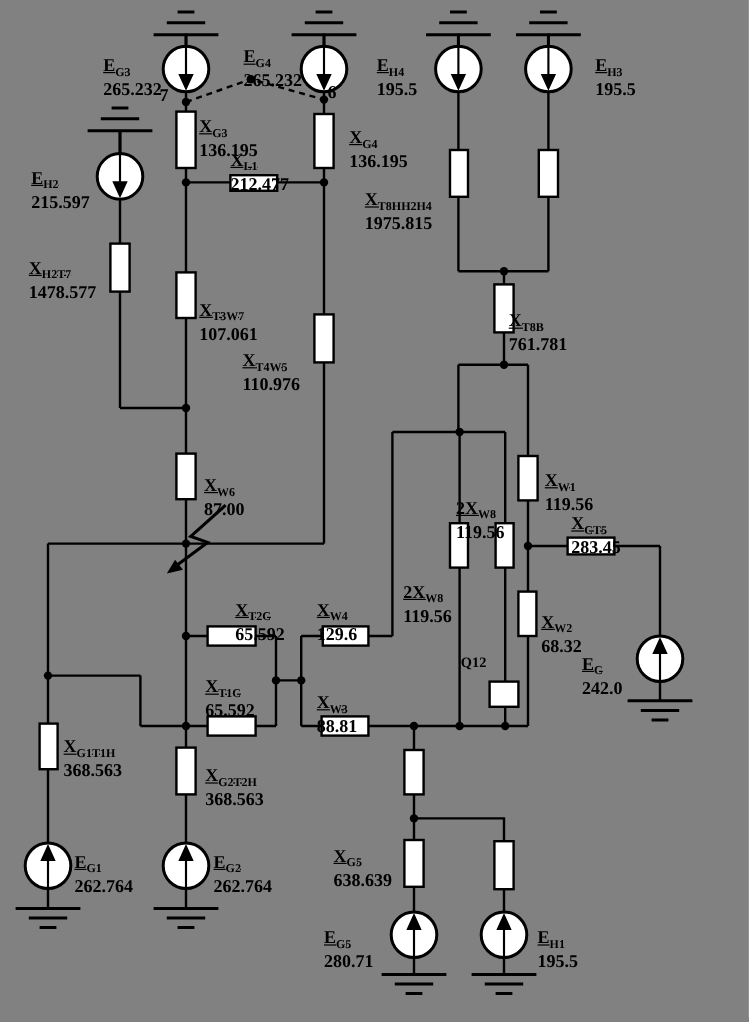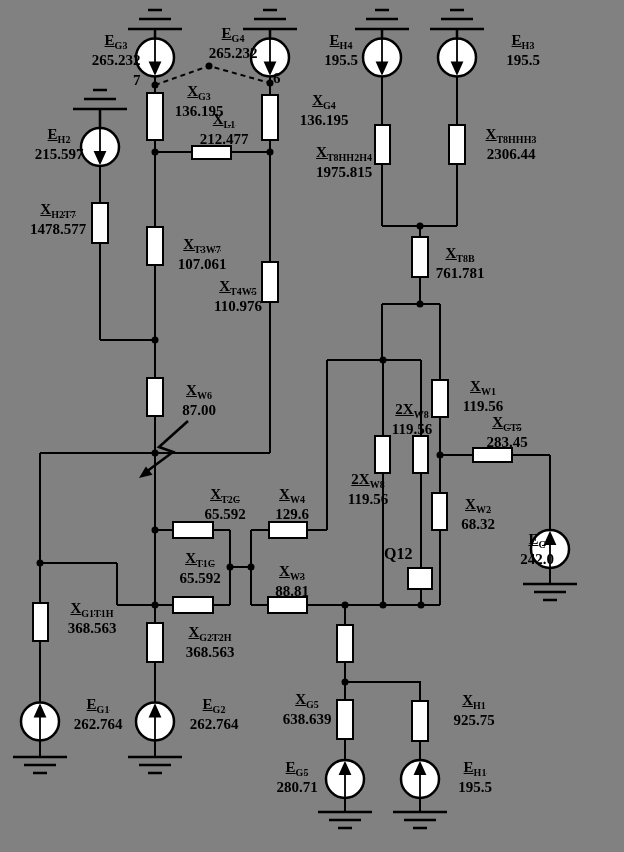--- a/index.html
+++ b/index.html
@@ -4,28 +4,29 @@
 <style>
   html,body{margin:0;padding:0;}
   #stage{
     position:relative;width:624px;height:852px;overflow:hidden;
     background:#818181;
     font-family:"Liberation Serif","DejaVu Serif",serif;
     color:#000;
   }
   svg{position:absolute;left:0;top:0;}
   .lbl{
-    position:absolute;text-align:center;font-weight:bold;line-height:1.08;
+    position:absolute;text-align:left;font-weight:bold;line-height:1.08;
     white-space:nowrap;
+    margin-top:15px;
   }
   .lbl .nm{display:block;font-size:15px;text-decoration:underline;}
   .lbl .nm sub{font-size:10px;}
   .lbl .val{display:block;font-size:15px;}
   .nodeNum{position:absolute;font-weight:bold;font-size:15px;}
-  .qlbl{position:absolute;font-weight:bold;font-size:16px;}
+  .qlbl{position:absolute;font-weight:bold;font-size:12px;}
 </style>
 </head>
 <body>
 
 <div id="stage">
 
 <svg width="624" height="852" viewBox="0 0 624 852">
 
   <g stroke="#000" stroke-width="2" fill="none">
     <path d="
@@ -191,21 +192,21 @@
   <span class="val">195.5</span>
     </div>
 <div class="lbl" style="left:496px;top:32px;width:54px">
   <span class="nm"><span>E</span><sub>H3</sub></span>
   <span class="val">195.5</span>
     </div>
 <div class="lbl" style="left:26px;top:126px;width:66px">
   <span class="nm"><span>E</span><sub>H2</sub></span>
   <span class="val">215.597</span>
     </div>
-<div class="lbl" style="left:512px;top:531px;width:50px">
+<div class="lbl" style="left:485px;top:531px;width:50px">
   <span class="nm"><span>E</span><sub>C</sub></span>
   <span class="val">242.0</span>
     </div>
 <div class="lbl" style="left:62px;top:696px;width:72px">
   <span class="nm"><span>E</span><sub>G1</sub></span>
   <span class="val">262.764</span>
     </div>
 <div class="lbl" style="left:178px;top:696px;width:72px">
   <span class="nm"><span>E</span><sub>G2</sub></span>
   <span class="val">262.764</span>
@@ -240,24 +241,20 @@
   <span class="val">107.061</span>
     </div>
 <div class="lbl" style="left:202px;top:278px;width:72px">
   <span class="nm"><span>X</span><sub>T4W5</sub></span>
   <span class="val">110.976</span>
     </div>
 <div class="lbl" style="left:304px;top:144px;width:80px">
   <span class="nm"><span>X</span><sub>T8HH2H4</sub></span>
   <span class="val">1975.815</span>
     </div>
-<div class="lbl" style="left:470px;top:126px;width:82px">
-  <span class="nm"><span>X</span><sub>T8HHH3</sub></span>
-  <span class="val">2306.44</span>
-    </div>
 <div class="lbl" style="left:424px;top:245px;width:72px">
   <span class="nm"><span>X</span><sub>T8B</sub></span>
   <span class="val">761.781</span>
     </div>
 <div class="lbl" style="left:170px;top:382px;width:58px">
   <span class="nm"><span>X</span><sub>W6</sub></span>
   <span class="val">87.00</span>
     </div>
 <div class="lbl" style="left:454px;top:378px;width:58px">
   <span class="nm"><span>X</span><sub>W1</sub></span>
@@ -300,18 +297,14 @@
   <span class="val">368.563</span>
     </div>
 <div class="lbl" style="left:171px;top:624px;width:78px">
   <span class="nm"><span>X</span><sub>G2T2H</sub></span>
   <span class="val">368.563</span>
     </div>
 <div class="lbl" style="left:278px;top:691px;width:58px">
   <span class="nm"><span>X</span><sub>G5</sub></span>
   <span class="val">638.639</span>
     </div>
-<div class="lbl" style="left:443px;top:692px;width:62px">
-  <span class="nm"><span>X</span><sub>H1</sub></span>
-  <span class="val">925.75</span>
-    </div>
 
 </div>
 
 </body></html>

